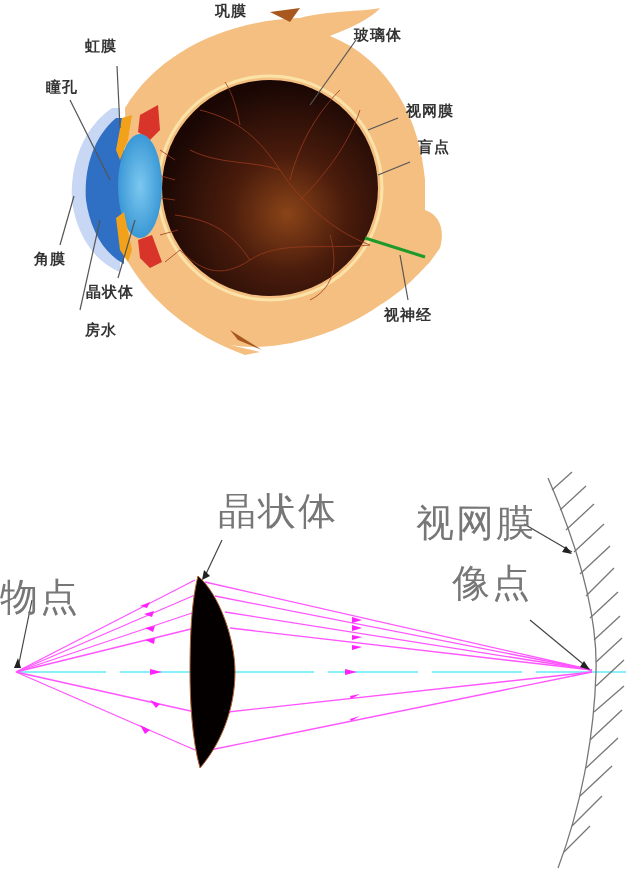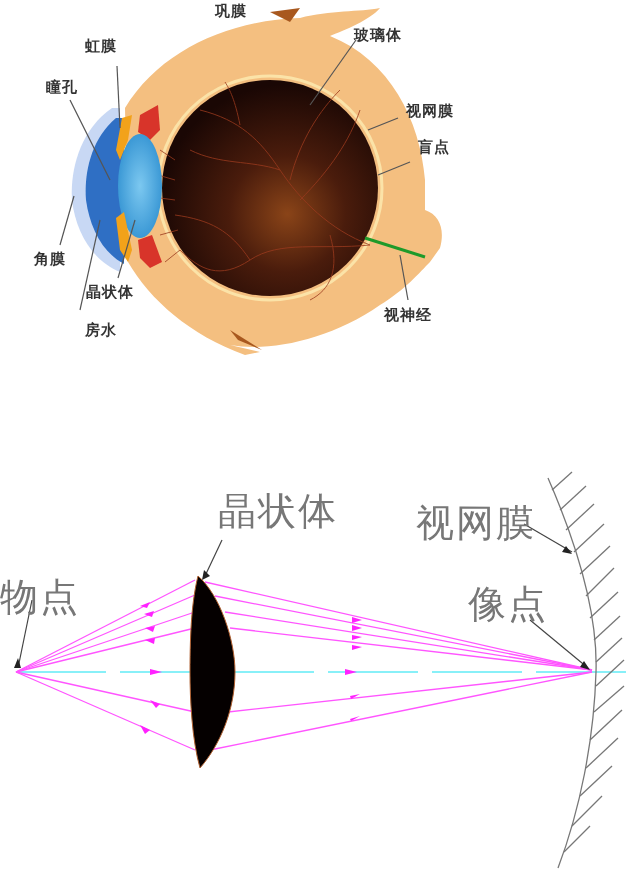--- a/index.html
+++ b/index.html
@@ -175,14 +175,14 @@
       <path d="M14,668 l4,-10 l3,10 z"></path>
       <path d="M202,580 l2,-10 l6,6 z"></path>
       <path d="M572,554 l-10,-2 l4,-6 z"></path>
       <path d="M590,670 l-10,-3 l4,-6 z"></path>
     </g>
   </svg>
 
   <span class="big" style="left:0px;top:102px;">物点</span>
   <span class="big" style="left:218px;top:16px;">晶状体</span>
   <span class="big" style="left:416px;top:28px;">视网膜</span>
-  <span class="big" style="left:452px;top:109px;margin-left:16px;">像点</span>
+  <span class="big" style="left:452px;top:88px;">像点</span>
 </div>
 
 </body></html>

